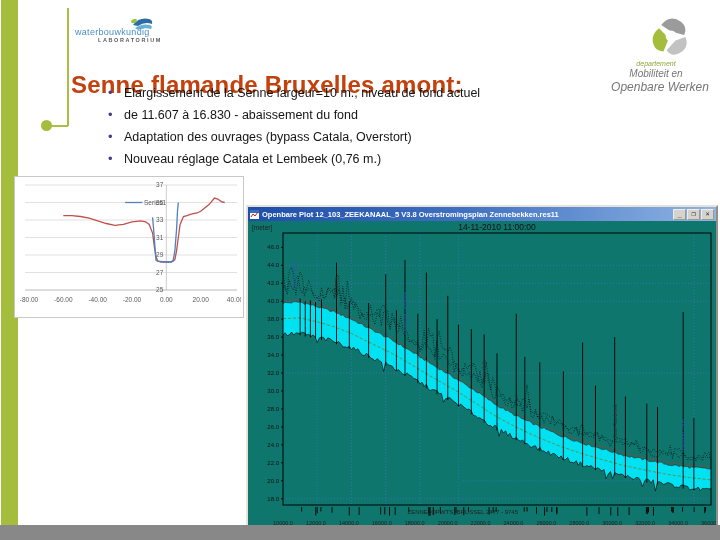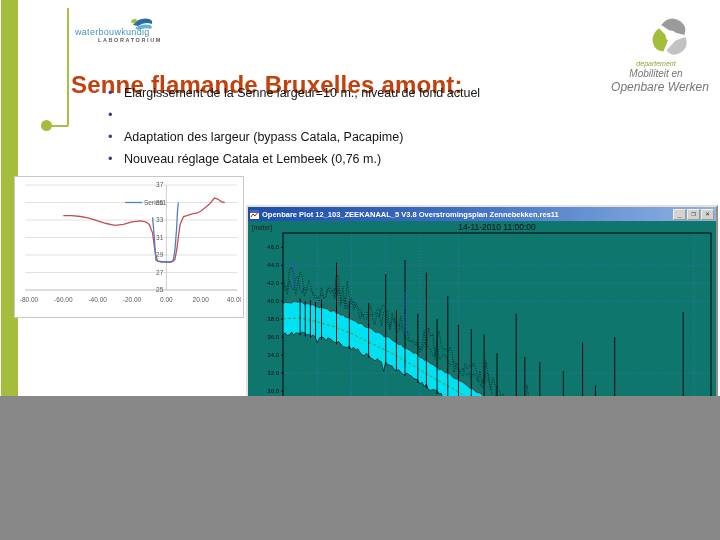--- a/index.html
+++ b/index.html
@@ -1,16 +1,16 @@
 <!DOCTYPE html>
 <html><head>
 <meta charset="utf-8">
 <style>
   html,body{margin:0;padding:0;background:#888;}
-  .slide{position:relative;width:720px;height:396px;background:#fff;overflow:hidden;
+  .slide{position:relative;width:720px;height:525px;background:#fff;overflow:hidden;
          font-family:"Liberation Sans",sans-serif;}
   .abs{position:absolute;}
   
   .green-bar{left:1px;top:0;width:17px;height:540px;background:#a4bd3c;}
   .bracket-v{left:67px;top:8px;width:2px;height:118px;background:#a9bf44;}
   .bracket-h{left:50px;top:125px;width:18px;height:2px;background:#a9bf44;}
   .bracket-dot{left:41px;top:120px;width:11px;height:11px;border-radius:50%;background:#a4bd3c;}
   
   .wl-logo{left:73px;top:15px;width:110px;height:34px;}
   .wl-line1{position:absolute;left:2px;top:12px;font-size:9px;color:#4a8fc0;letter-spacing:.3px;}
@@ -69,22 +69,22 @@
     </svg>
     <span class="mow-line1">departement</span>
     <span class="mow-line2">Mobiliteit en</span>
     <span class="mow-line3">Openbare Werken</span>
   </div>
 
   <h1 class="abs page-title">Senne flamande Bruxelles amont:</h1>
 
   <ul class="abs bullets">
     <li><span class="dot">•</span><span>Elargissement de la Senne largeur=10 m., niveau de fond actuel</span></li>
-    <li><span class="dot">•</span></li>
-    <li><span class="dot">•</span><span>Adaptation des largeur (bypass Catala, Pacapime)</span></li>
+    <li><span class="dot">•</span><span>de 11.607 à 16.830  - abaissement du fond</span></li>
+    <li><span class="dot">•</span><span>Adaptation des ouvrages (bypass Catala, Overstort)</span></li>
     <li><span class="dot">•</span><span>Nouveau réglage Catala et Lembeek (0,76 m.)</span></li>
   </ul>
 
   <div class="abs xs-panel">
     <svg id="xs-svg" width="226" height="138">
         <g>
           <line x1="10" y1="8" x2="222" y2="8" stroke="#d9d9d9" stroke-width="0.8"></line>
           <line x1="10" y1="25.5" x2="222" y2="25.5" stroke="#d9d9d9" stroke-width="0.8"></line>
           <line x1="10" y1="43" x2="222" y2="43" stroke="#d9d9d9" stroke-width="0.8"></line>
           <line x1="10" y1="60.5" x2="222" y2="60.5" stroke="#d9d9d9" stroke-width="0.8"></line>

